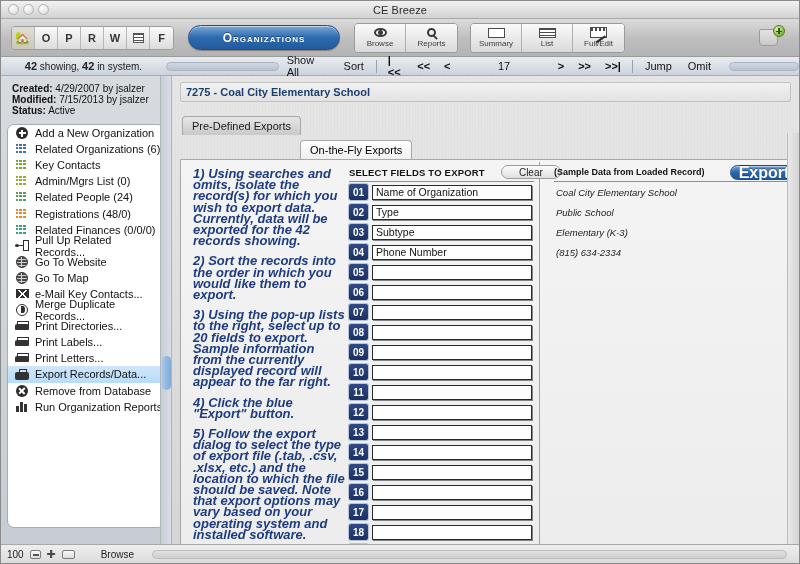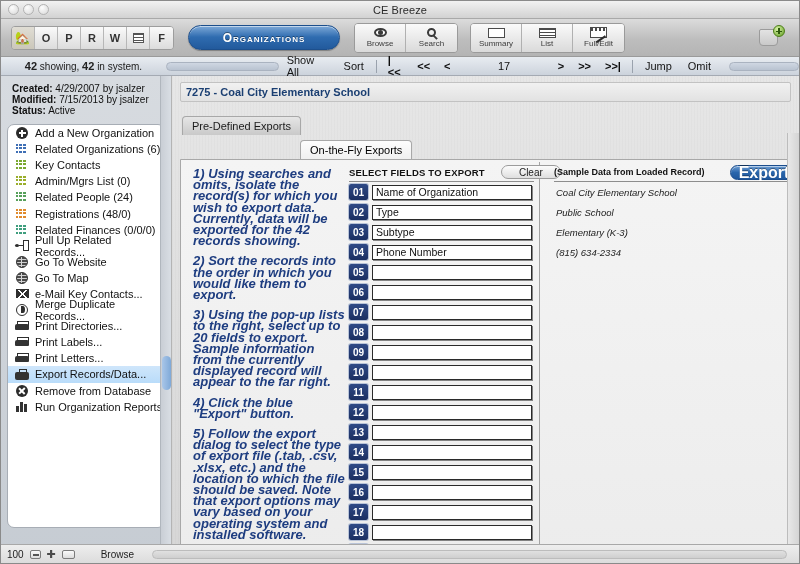--- a/index.html
+++ b/index.html
@@ -381,21 +381,21 @@
       <div class="tbbtn">
         <span class="tbico">
             <span class="eye-o"></span>
           </span>
         <span class="lbl">Browse</span>
       </div>
       <div class="tbbtn">
         <span class="tbico">
             <span class="mag"></span>
           </span>
-        <span class="lbl">Search</span>
+        <span class="lbl">Reports</span>
       </div>
     </div>
 
     <div class="tbgroup g2">
       <div class="tbbtn">
         <span class="tbico">
             <span class="sq"></span>
           </span>
         <span class="lbl">Summary</span>
       </div>

